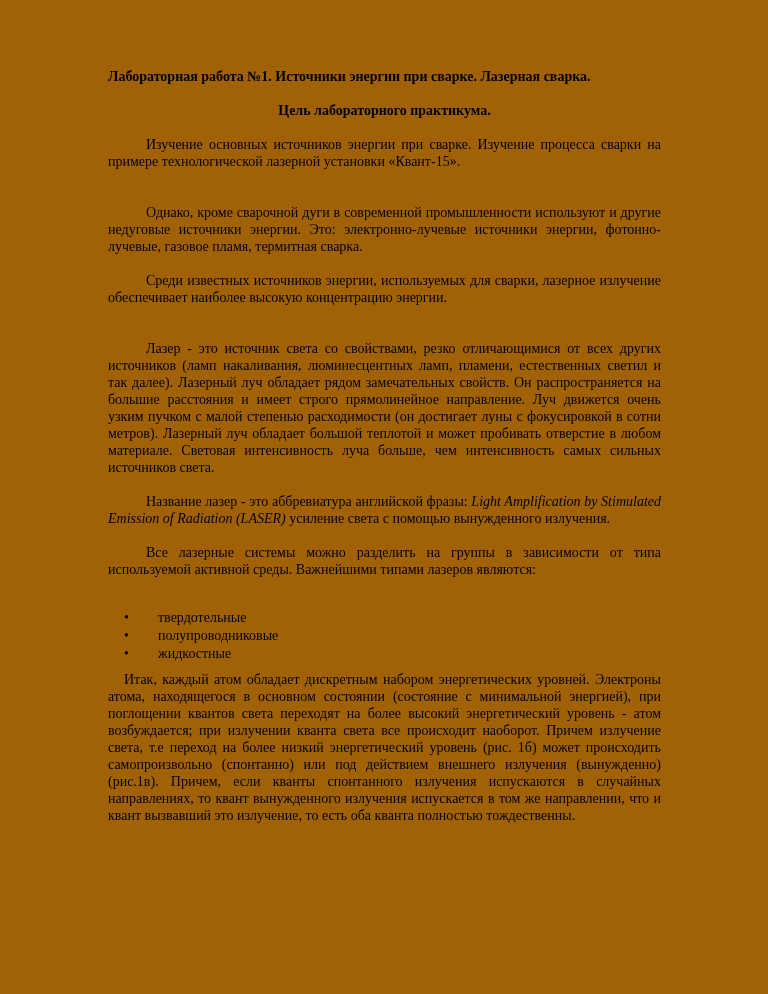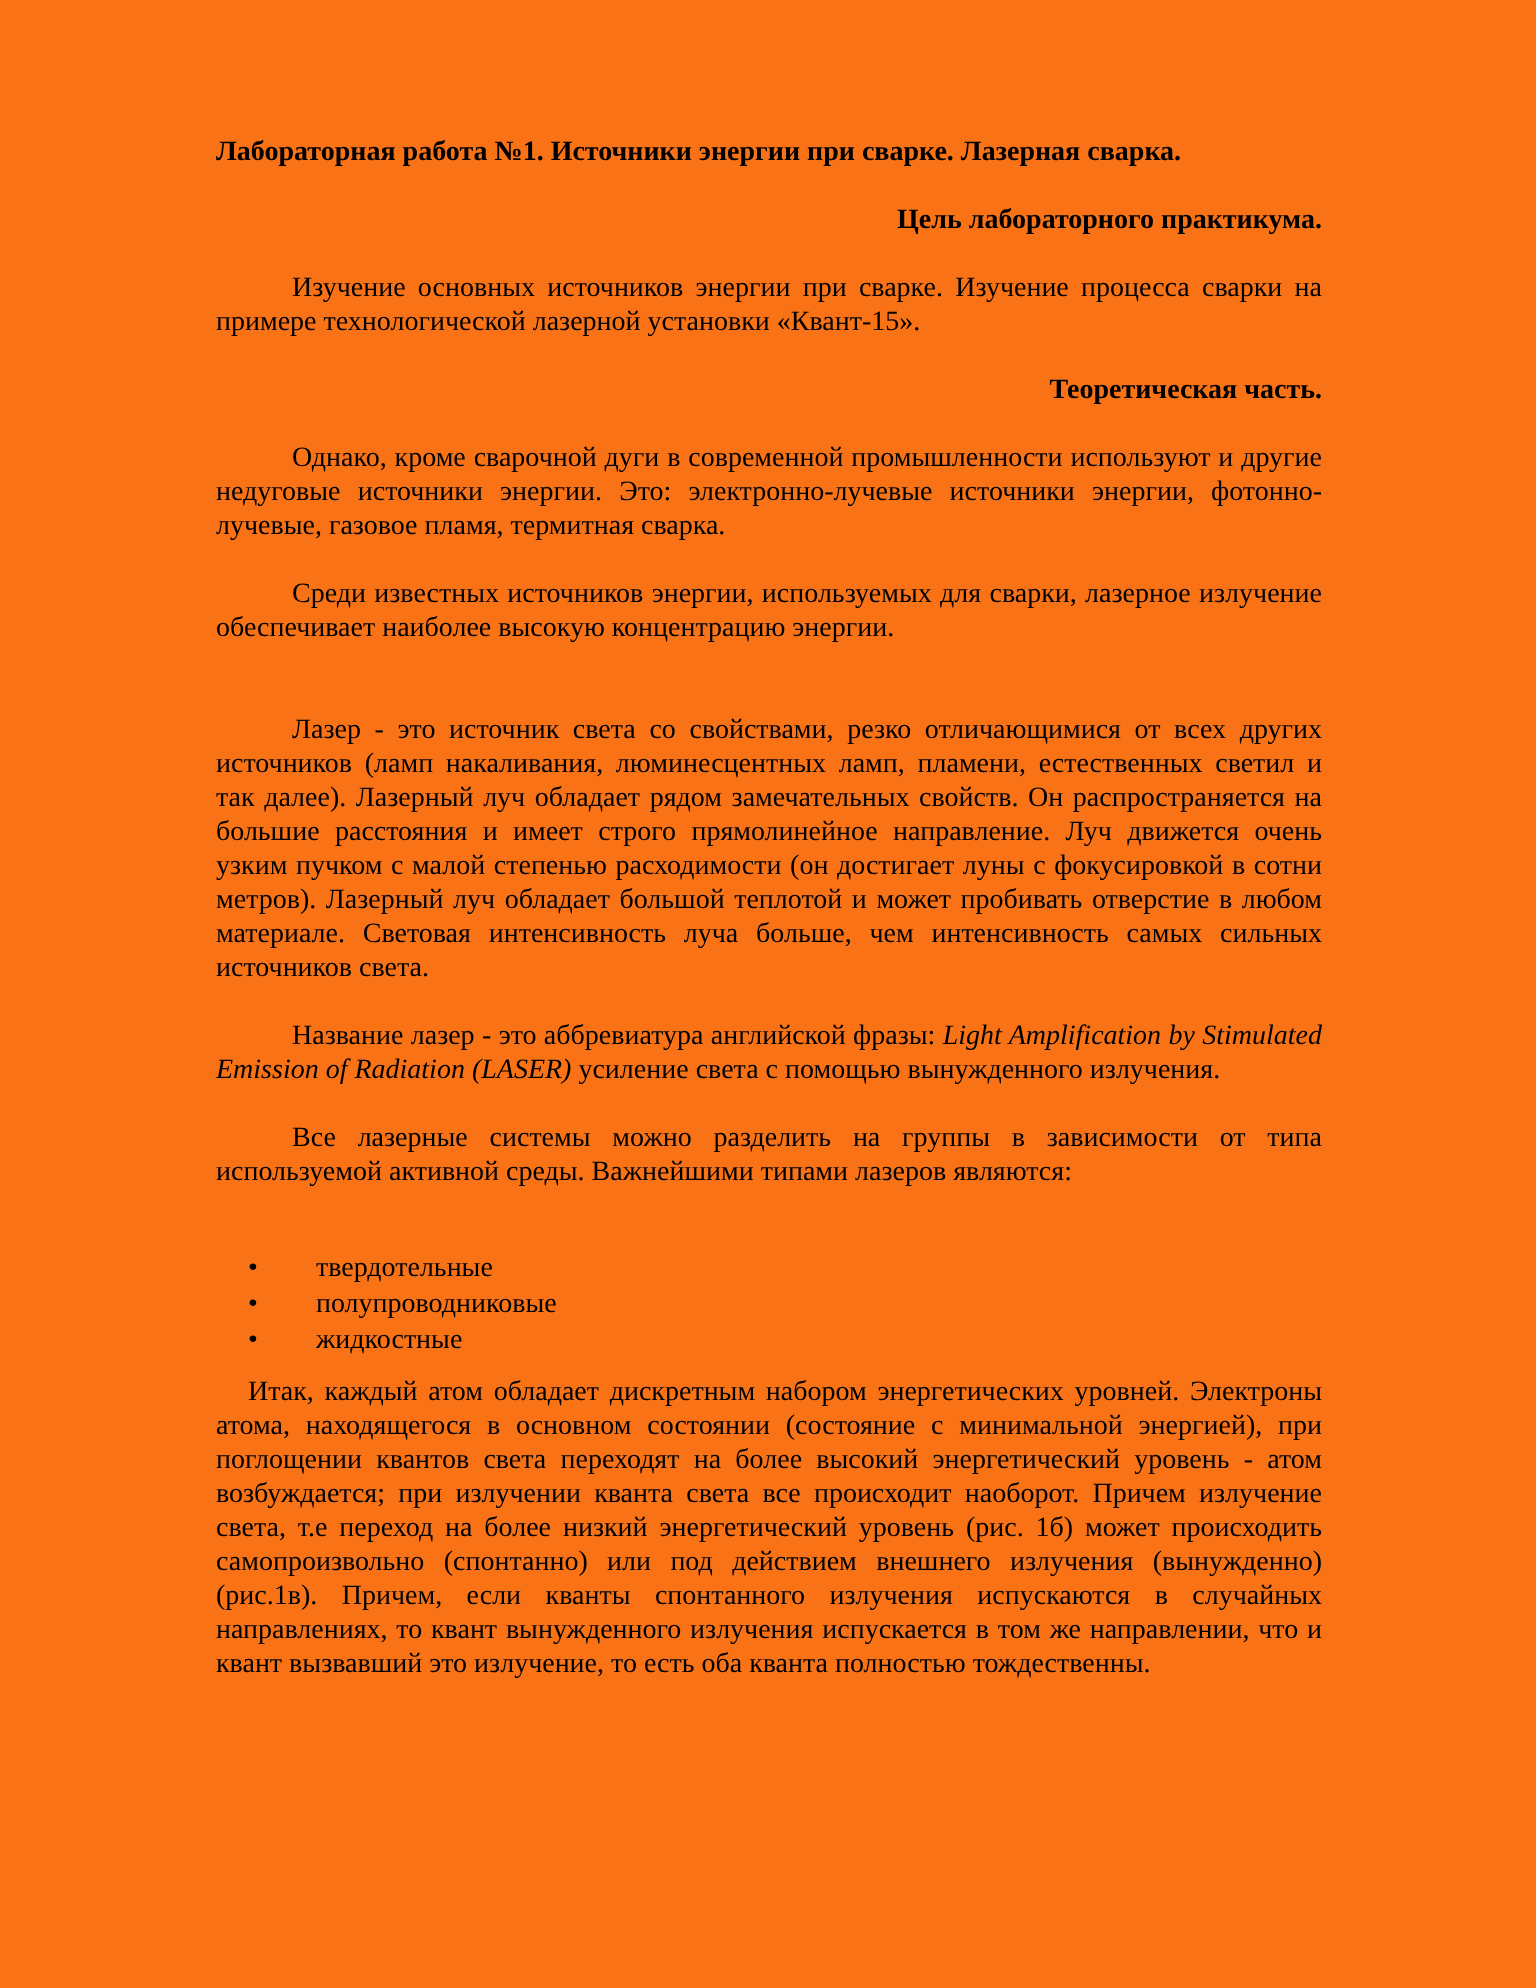--- a/index.html
+++ b/index.html
@@ -12,35 +12,35 @@
     height: 994px;
     font-family: "Liberation Serif", "DejaVu Serif", serif;
     color: #000000;
     overflow: hidden;
   }
   .page {
     box-sizing: border-box;
     width: 768px;
     height: 994px;
     padding: 68px 107px 20px 108px;
-    background: #f97316;
+    background: #a16207;
     overflow: hidden;
   }
   p {
     margin: 0;
     font-size: 14px;
     line-height: 17px;
   }
   .title {
     font-weight: bold;
     text-align: left;
   }
   .heading {
     font-weight: bold;
-    text-align: right;
+    text-align: center;
   }
   .para {
     text-align: justify;
   }
   .indent {
     text-indent: 38px;
     margin-top: 17px;
   }
   .indent-small {
     text-indent: 16px;
@@ -78,21 +78,20 @@
   <p class="title">Лабораторная работа №1. Источники энергии при сварке. Лазерная сварка.</p>
 
   <div class="gap"></div>
 
   <p class="heading">Цель лабораторного практикума.</p>
 
   <p class="para indent">Изучение основных источников энергии при сварке. Изучение процесса сварки на примере технологической лазерной установки «Квант-15».</p>
 
   <div class="gap"></div>
 
-  <p class="heading">Теоретическая часть.</p>
 
 
   <p class="para indent">Однако, кроме сварочной дуги в современной промышленности используют и другие недуговые источники энергии. Это: электронно-лучевые источники энергии, фотонно-лучевые, газовое пламя, термитная сварка.</p>
 
   <p class="para indent">Среди известных источников энергии, используемых для сварки, лазерное излучение обеспечивает наиболее высокую концентрацию энергии.</p>
 
   <div class="gap"></div>
 
   <p class="para indent">Лазер - это источник света со свойствами, резко отличающимися от всех других источников (ламп накаливания, люминесцентных ламп, пламени, естественных светил и так далее). Лазерный луч обладает рядом замечательных свойств. Он распространяется на большие расстояния и имеет строго прямолинейное направление. Луч движется очень узким пучком с малой степенью расходимости (он достигает луны с фокусировкой в сотни метров). Лазерный луч обладает большой теплотой и может пробивать отверстие в любом материале. Световая интенсивность луча больше, чем интенсивность самых сильных источников света.</p>
 

